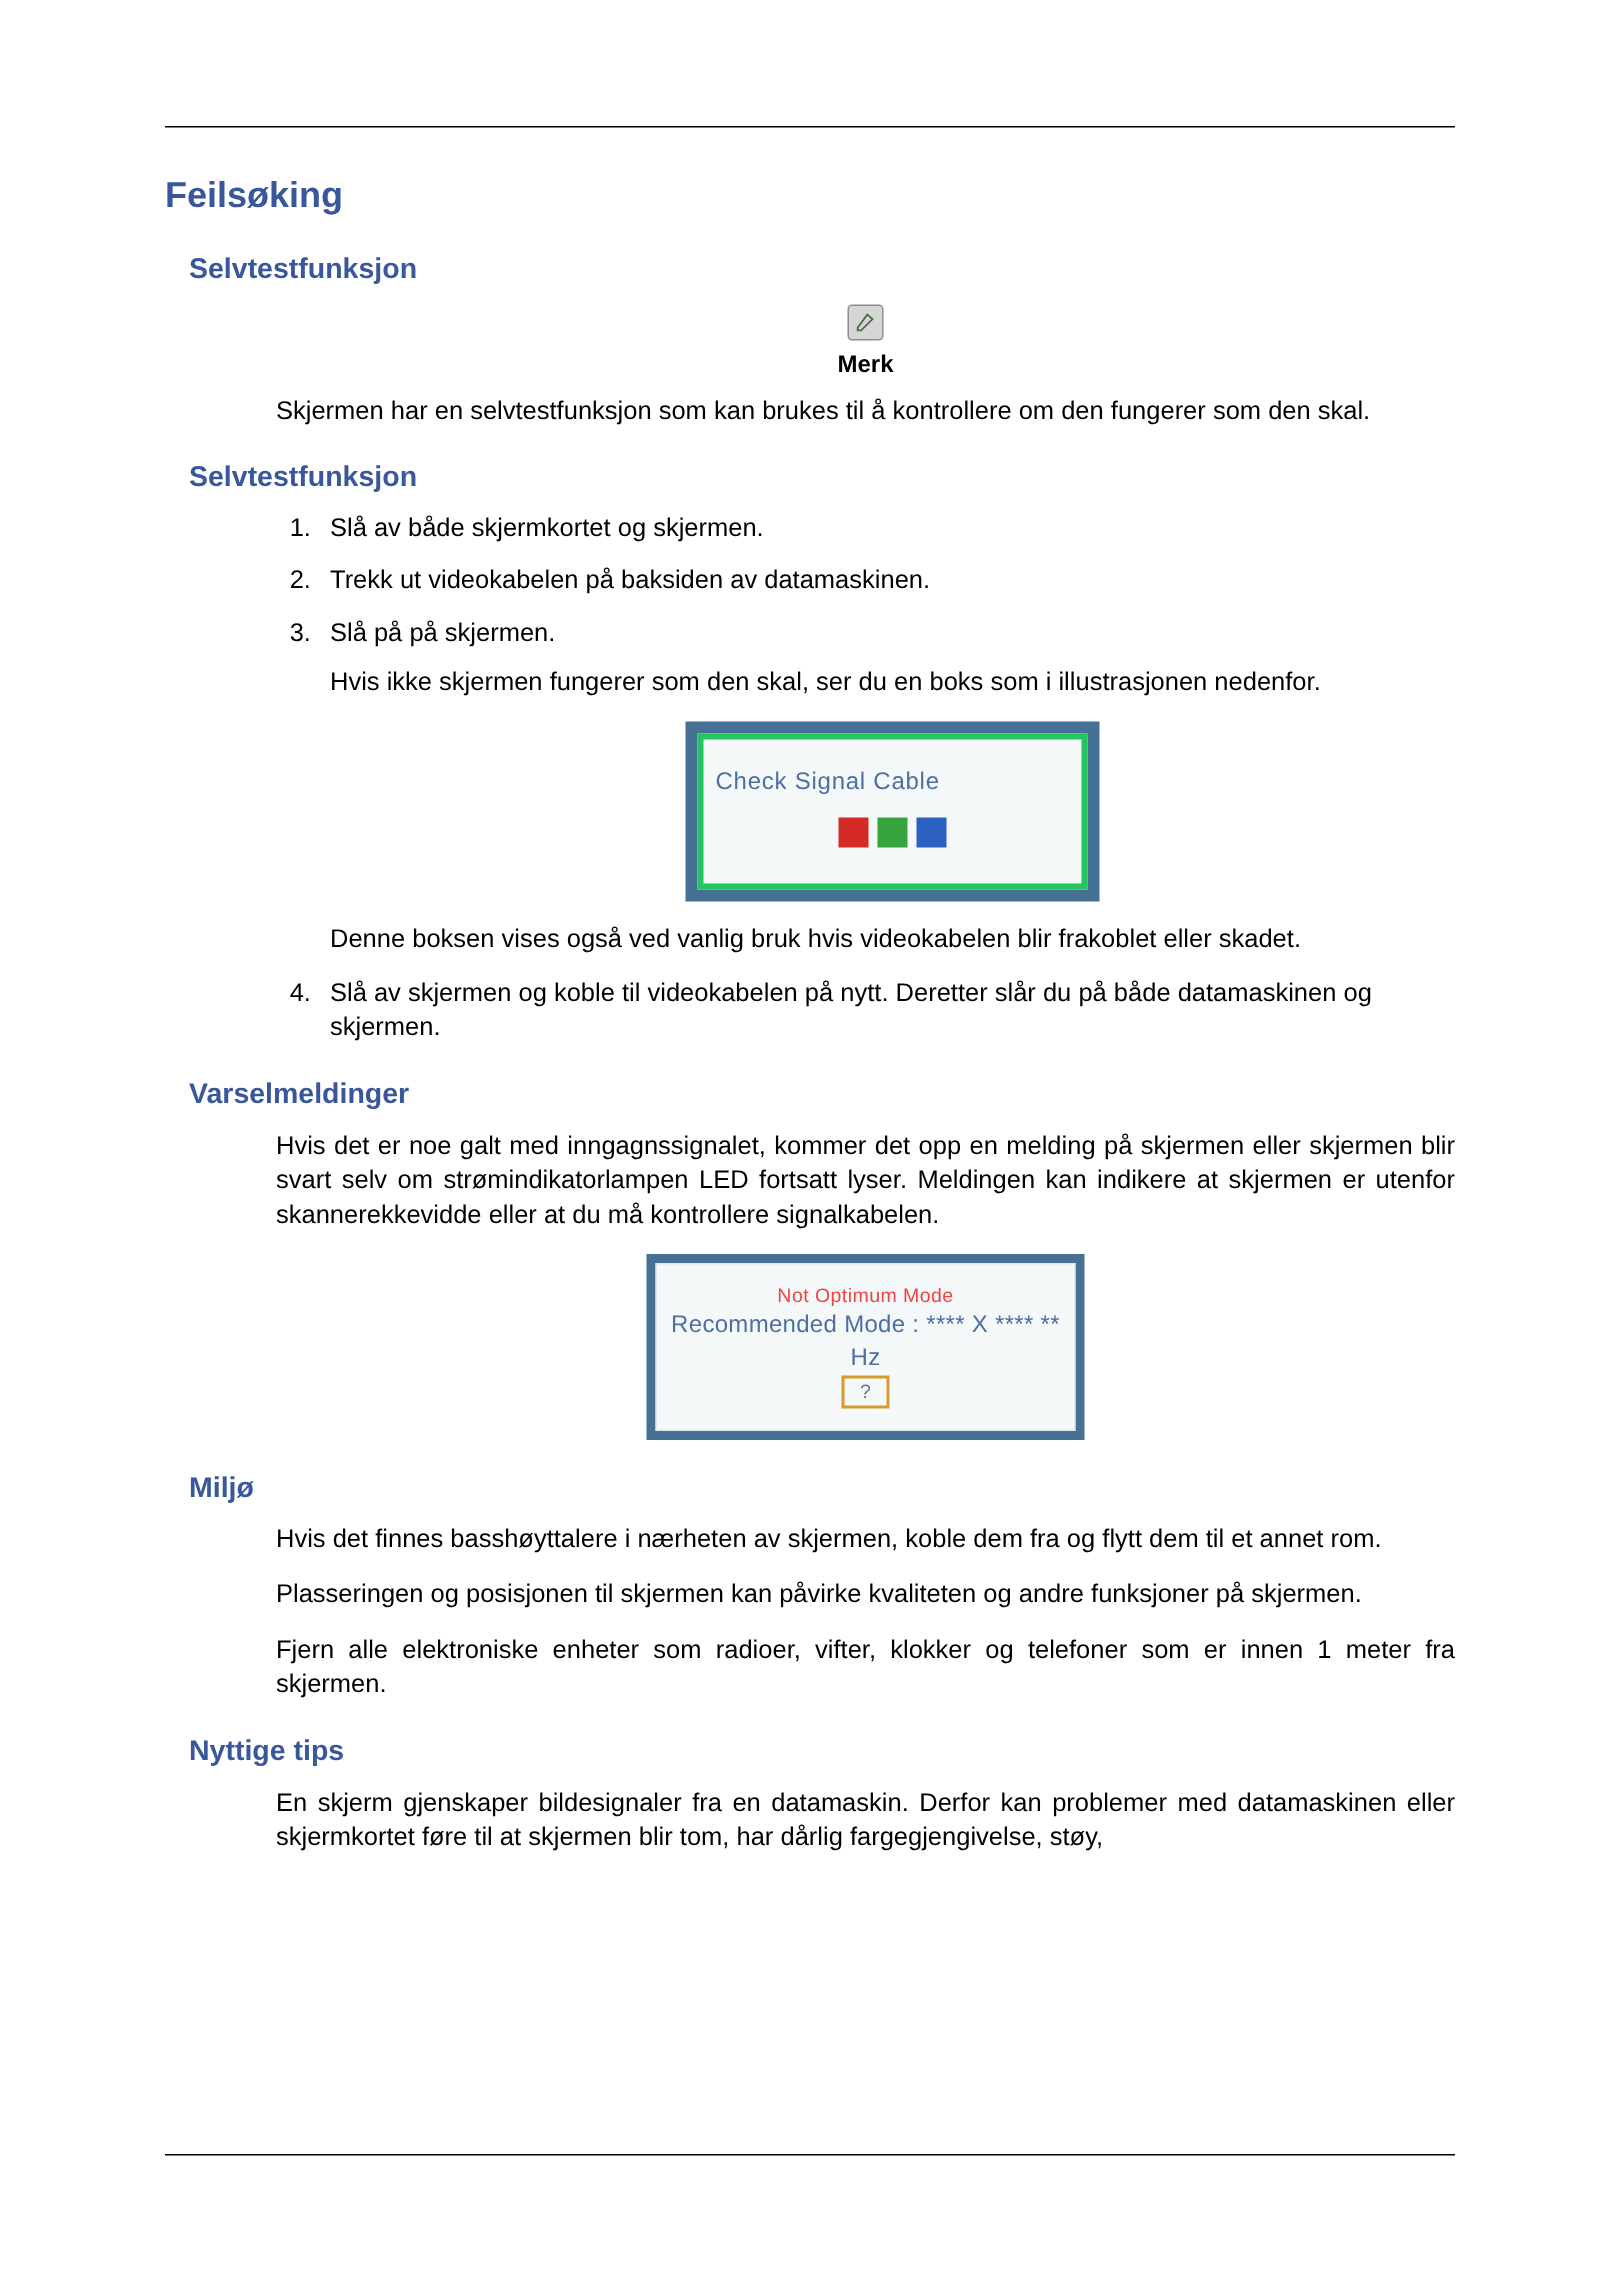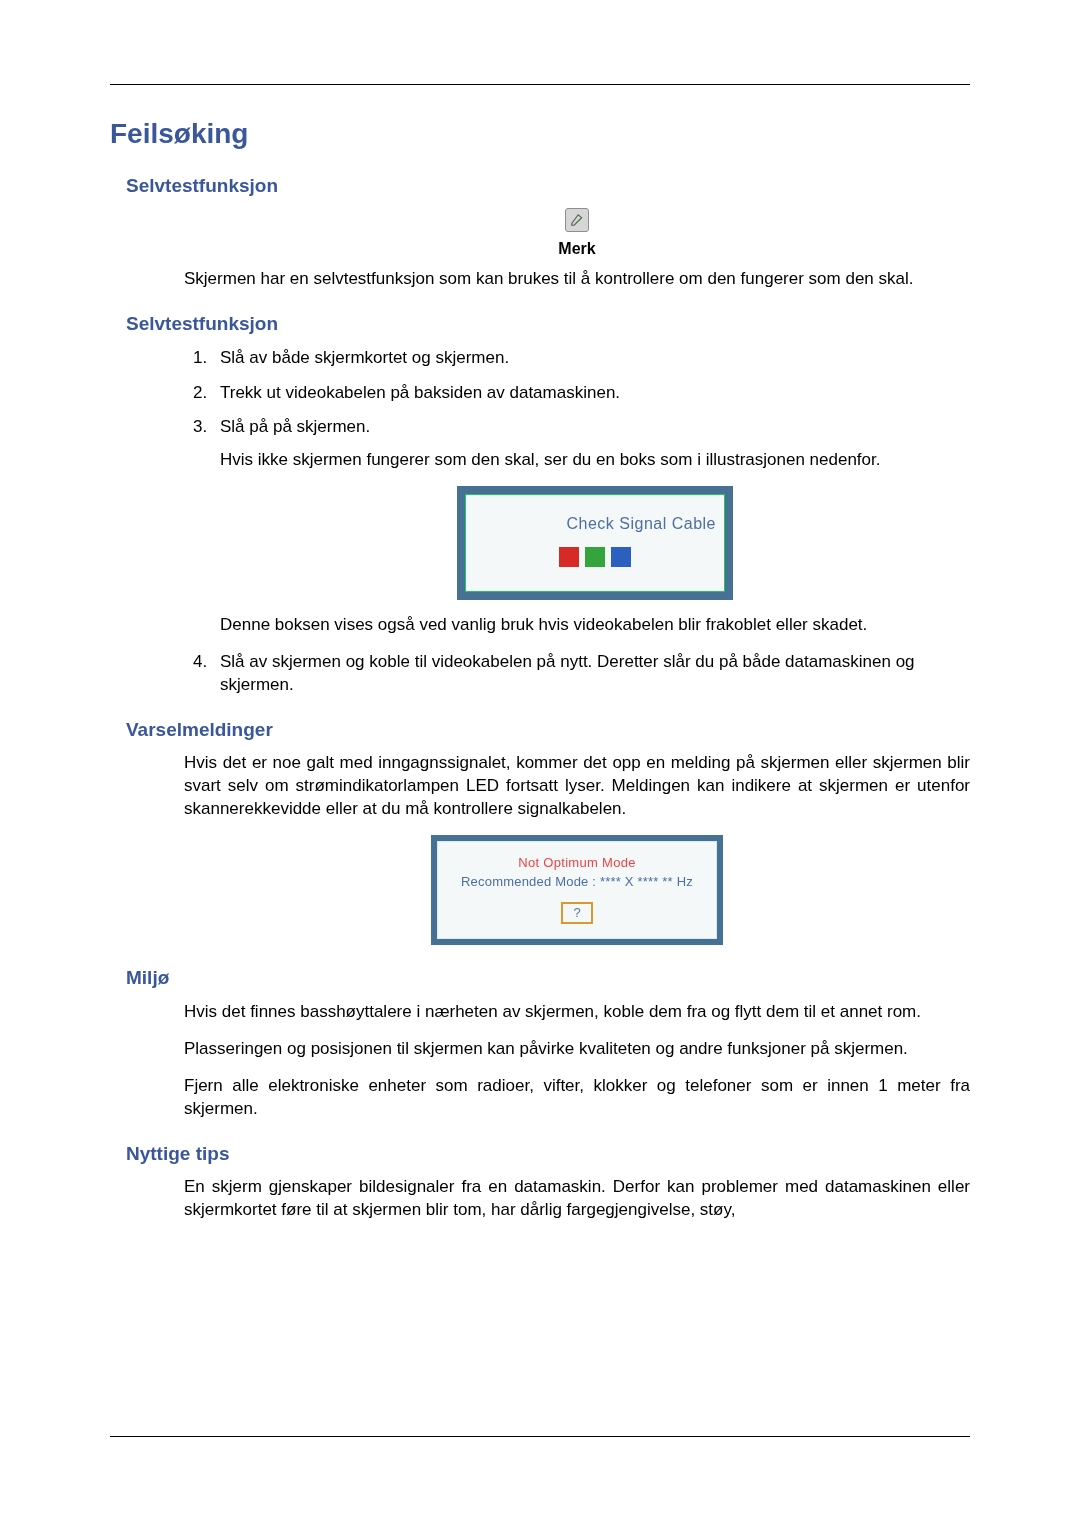--- a/index.html
+++ b/index.html
@@ -19,21 +19,21 @@
     position: relative;
   }
   .rule {
     border: none;
     border-top: 1px solid #000;
     margin: 0;
   }
   .rule-top { margin-bottom: 30px; }
   .rule-bottom { position: absolute; left: 110px; right: 110px; bottom: 90px; }
   h1 {
-    font-size: 28px;
+    font-size: 24px;
     font-weight: bold;
     color: #39579a;
     margin: 0 0 18px 0;
   }
   h2 {
     font-size: 19px;
     font-weight: bold;
     color: #39579a;
     margin: 20px 0 10px 16px;
   }
@@ -61,43 +61,43 @@
   .italic { font-style: italic; display: inline; }
   .osd-check {
     width: 260px;
     margin: 14px auto 14px auto;
     background: #467195;
     padding: 8px;
   }
   .osd-check-inner {
     background: #f4f8f8;
     padding: 18px 8px 24px 8px;
-    border: 1px solid #22c55e;
-    text-align: right;
+    border: 4px solid #22c55e;
+    text-align: left;
   }
   .osd-check-title { color: #4d6fa2; font-size: 16px; letter-spacing: 0.5px; margin-bottom: 12px; }
   .sq-row { display: flex; justify-content: center; gap: 6px; }
   .sq { width: 20px; height: 20px; }
   .sq.r { background: #d62a27; }
   .sq.g { background: #36a43d; }
   .sq.b { background: #2b60c1; }
   .osd-warn {
     width: 280px;
     margin: 14px auto 0 auto;
     background: #467195;
     padding: 6px;
   }
   .osd-warn-inner {
     background: #f4f8f8;
     border: 1px solid #dbeaea;
     padding: 12px 8px 14px 8px;
     text-align: center;
   }
   .osd-warn-line1 { color: #ef4444; font-size: 13px; margin-bottom: 1px; letter-spacing: 0.3px; }
-  .osd-warn-line2 { color: #4d6fa2; font-size: 13px; margin-bottom: 12px; letter-spacing: 0.2px; }
+  .osd-warn-line2 { color: #4d6fa2; font-size: 16px; margin-bottom: 0; letter-spacing: 0.2px; }
   .osd-q {
     width: 28px; height: 18px;
     border: 2px solid #d69a2e;
     margin: 0 auto;
     font-size: 13px;
     color: #5a78a5;
     line-height: 18px;
   }
 </style>
 </head>

